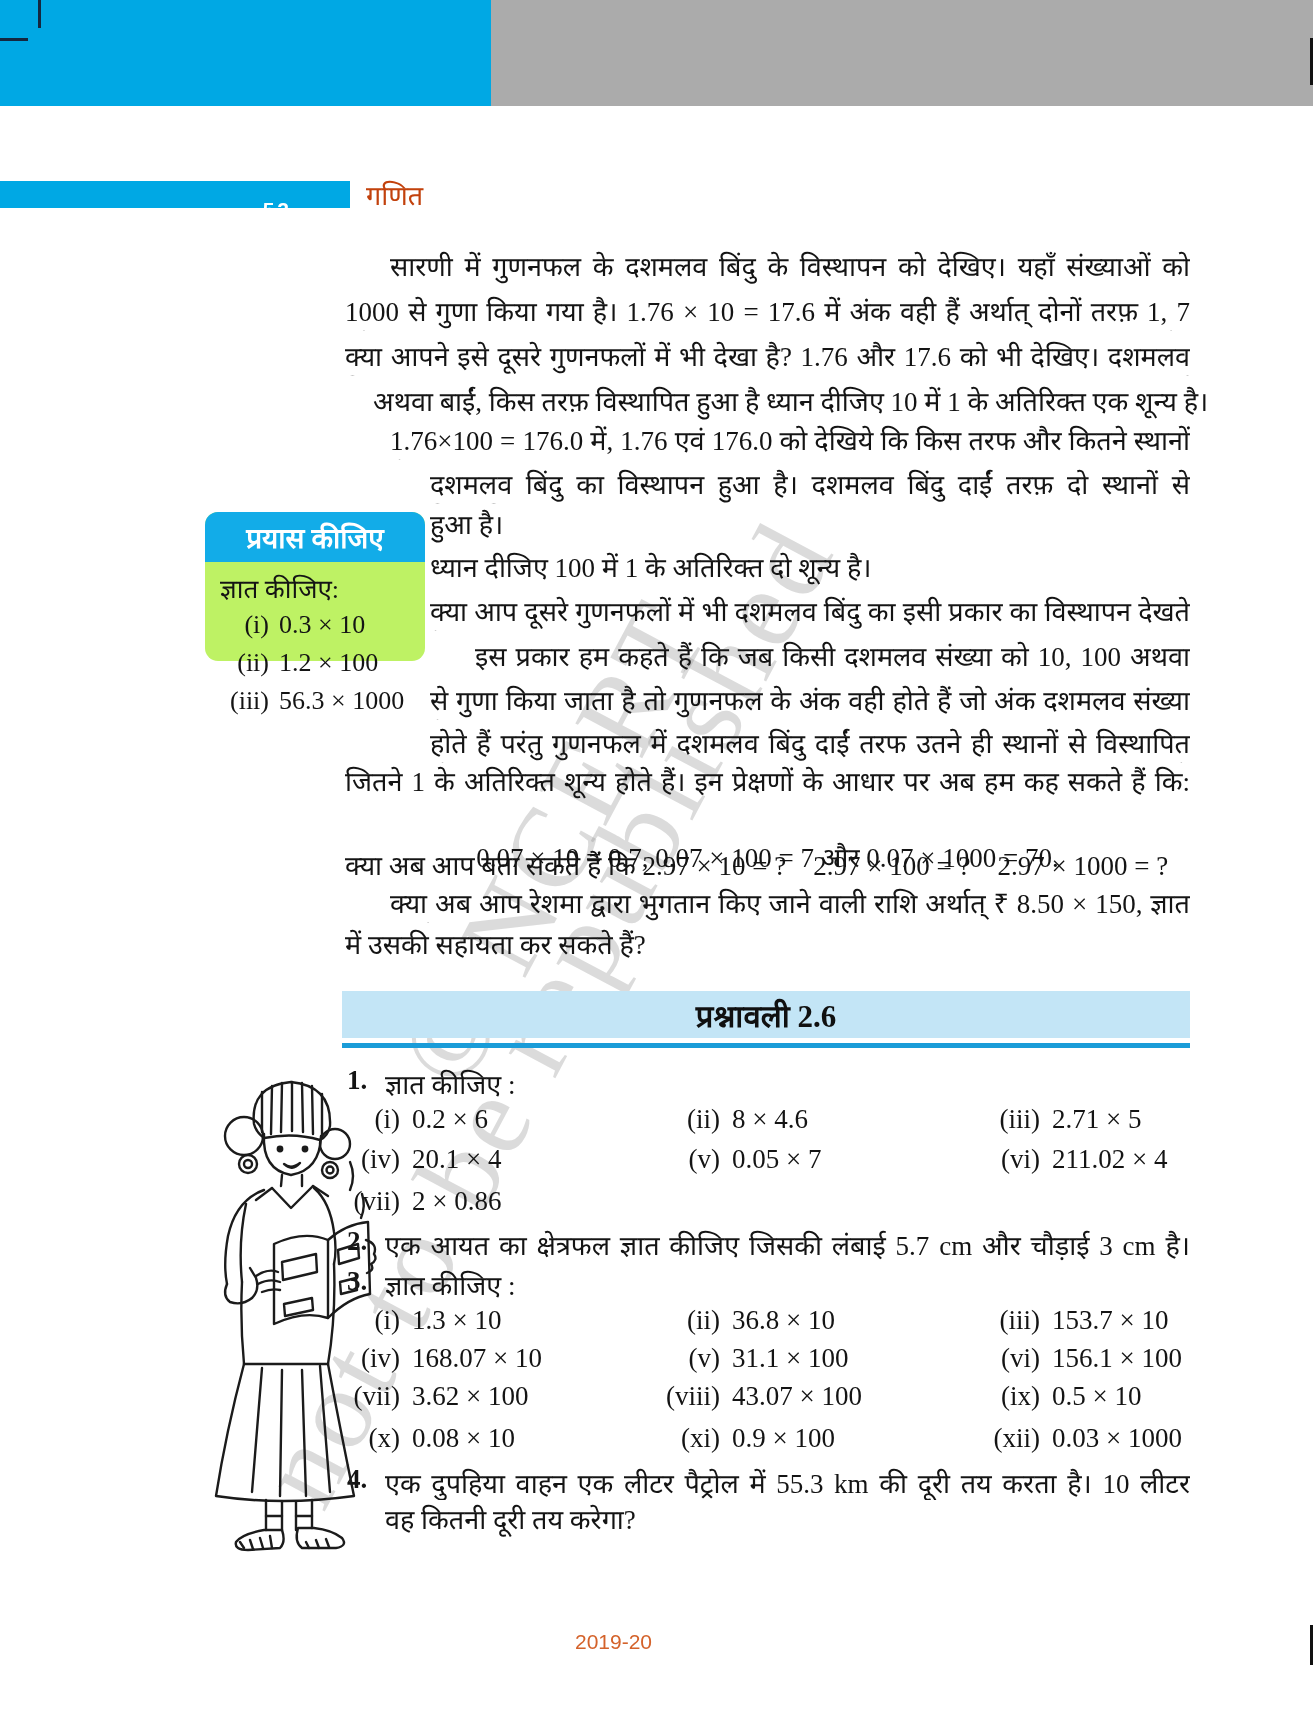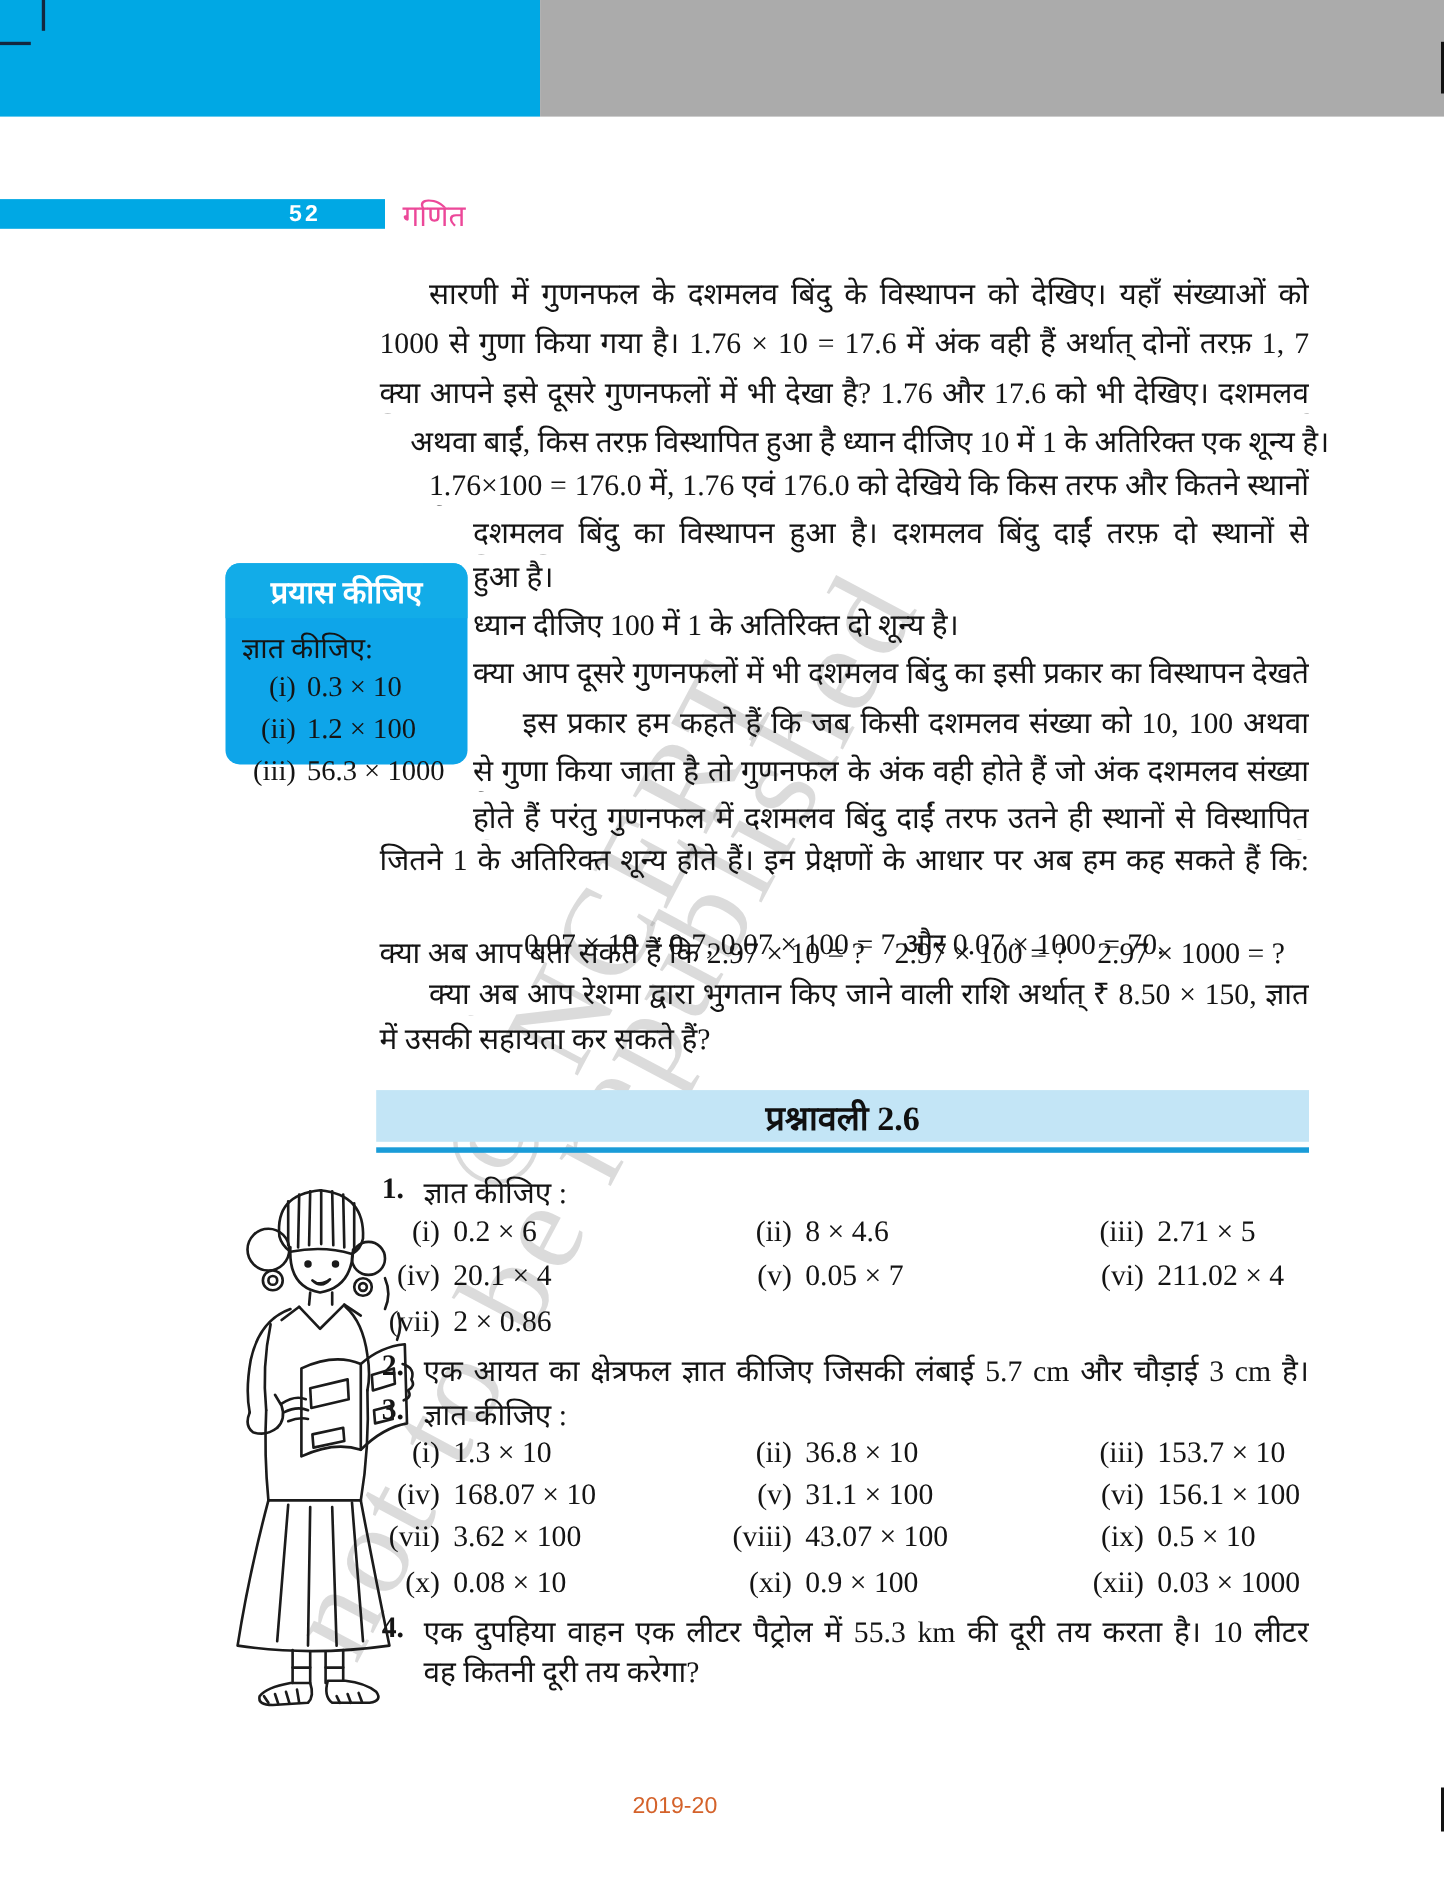--- a/index.html
+++ b/index.html
@@ -9,33 +9,33 @@
   .top-blue{position:absolute;left:0;top:0;width:491px;height:106px;background:#00A8E4;}
   .top-gray{position:absolute;left:491px;top:0;width:822px;height:106px;background:#ABABAB;}
   .mark{position:absolute;background:#14273F;}
   .mark-v{left:38px;top:0;width:3px;height:28px;}
   .mark-h{left:0;top:38px;width:28px;height:3px;}
   .mark-r1{left:1310px;top:38px;width:3px;height:47px;background:#111;}
   .mark-r2{left:1310px;top:1625px;width:3px;height:40px;background:#111;}
   
   .hbar{position:absolute;left:0;top:181px;width:350px;height:27px;background:#00A8E4;
         font-family:"Liberation Sans",sans-serif;}
-  .hbar .pnum{position:absolute;right:58px;top:2px;color:#fff;font-size:21px;font-weight:bold;letter-spacing:3px;}
-  .subject{position:absolute;left:366px;top:176px;font-size:27px;color:#ec4899;}
+  .hbar .pnum{position:absolute;right:58px;top:17px;color:#fff;font-size:21px;font-weight:bold;letter-spacing:3px;}
+  .subject{position:absolute;left:366px;top:176px;font-size:27px;color:#c2410c;}
   
   .wm{position:absolute;white-space:nowrap;color:rgba(125,125,125,0.28);font-size:115px;
       letter-spacing:6px;transform:rotate(-62deg);transform-origin:0 50%;pointer-events:none;}
   .wm1{left:430px;top:1010px;}
   .wm2{left:290px;top:1430px;}
   
   .bl{position:absolute;font-size:27px;line-height:34px;white-space:nowrap;}
   .just{white-space:normal;text-align:justify;text-align-last:justify;overflow:hidden;height:36px;}
   .ctr{text-align:center;white-space:normal;}
   
-  .try-box{position:absolute;left:205px;top:512px;width:220px;height:183px;background:#0ea5e9;border-radius:13px;}
+  .try-box{position:absolute;left:205px;top:512px;width:220px;height:149px;background:#bef264;border-radius:13px;}
   .try-head{position:absolute;left:0;top:0;width:100%;height:50px;background:#12ACE8;border-radius:13px 13px 0 0;
             display:flex;align-items:center;justify-content:center;color:#fff;font-weight:bold;font-size:28px;}
   .try-prompt{position:absolute;left:15px;top:58px;font-size:26px;}
   .try-item{position:absolute;left:0;width:100%;display:flex;font-size:26px;}
   .try-item .tl{width:64px;text-align:right;}
   .try-item .tv{padding-left:10px;text-align:right;}
   
   .banner{position:absolute;left:342px;top:991px;width:848px;height:47px;background:#C3E5F6;
           display:flex;align-items:center;justify-content:center;font-size:31px;font-weight:bold;color:#101010;}
   .banner-line{position:absolute;left:342px;top:1043px;width:848px;height:5px;background:#1A9CD8;}

